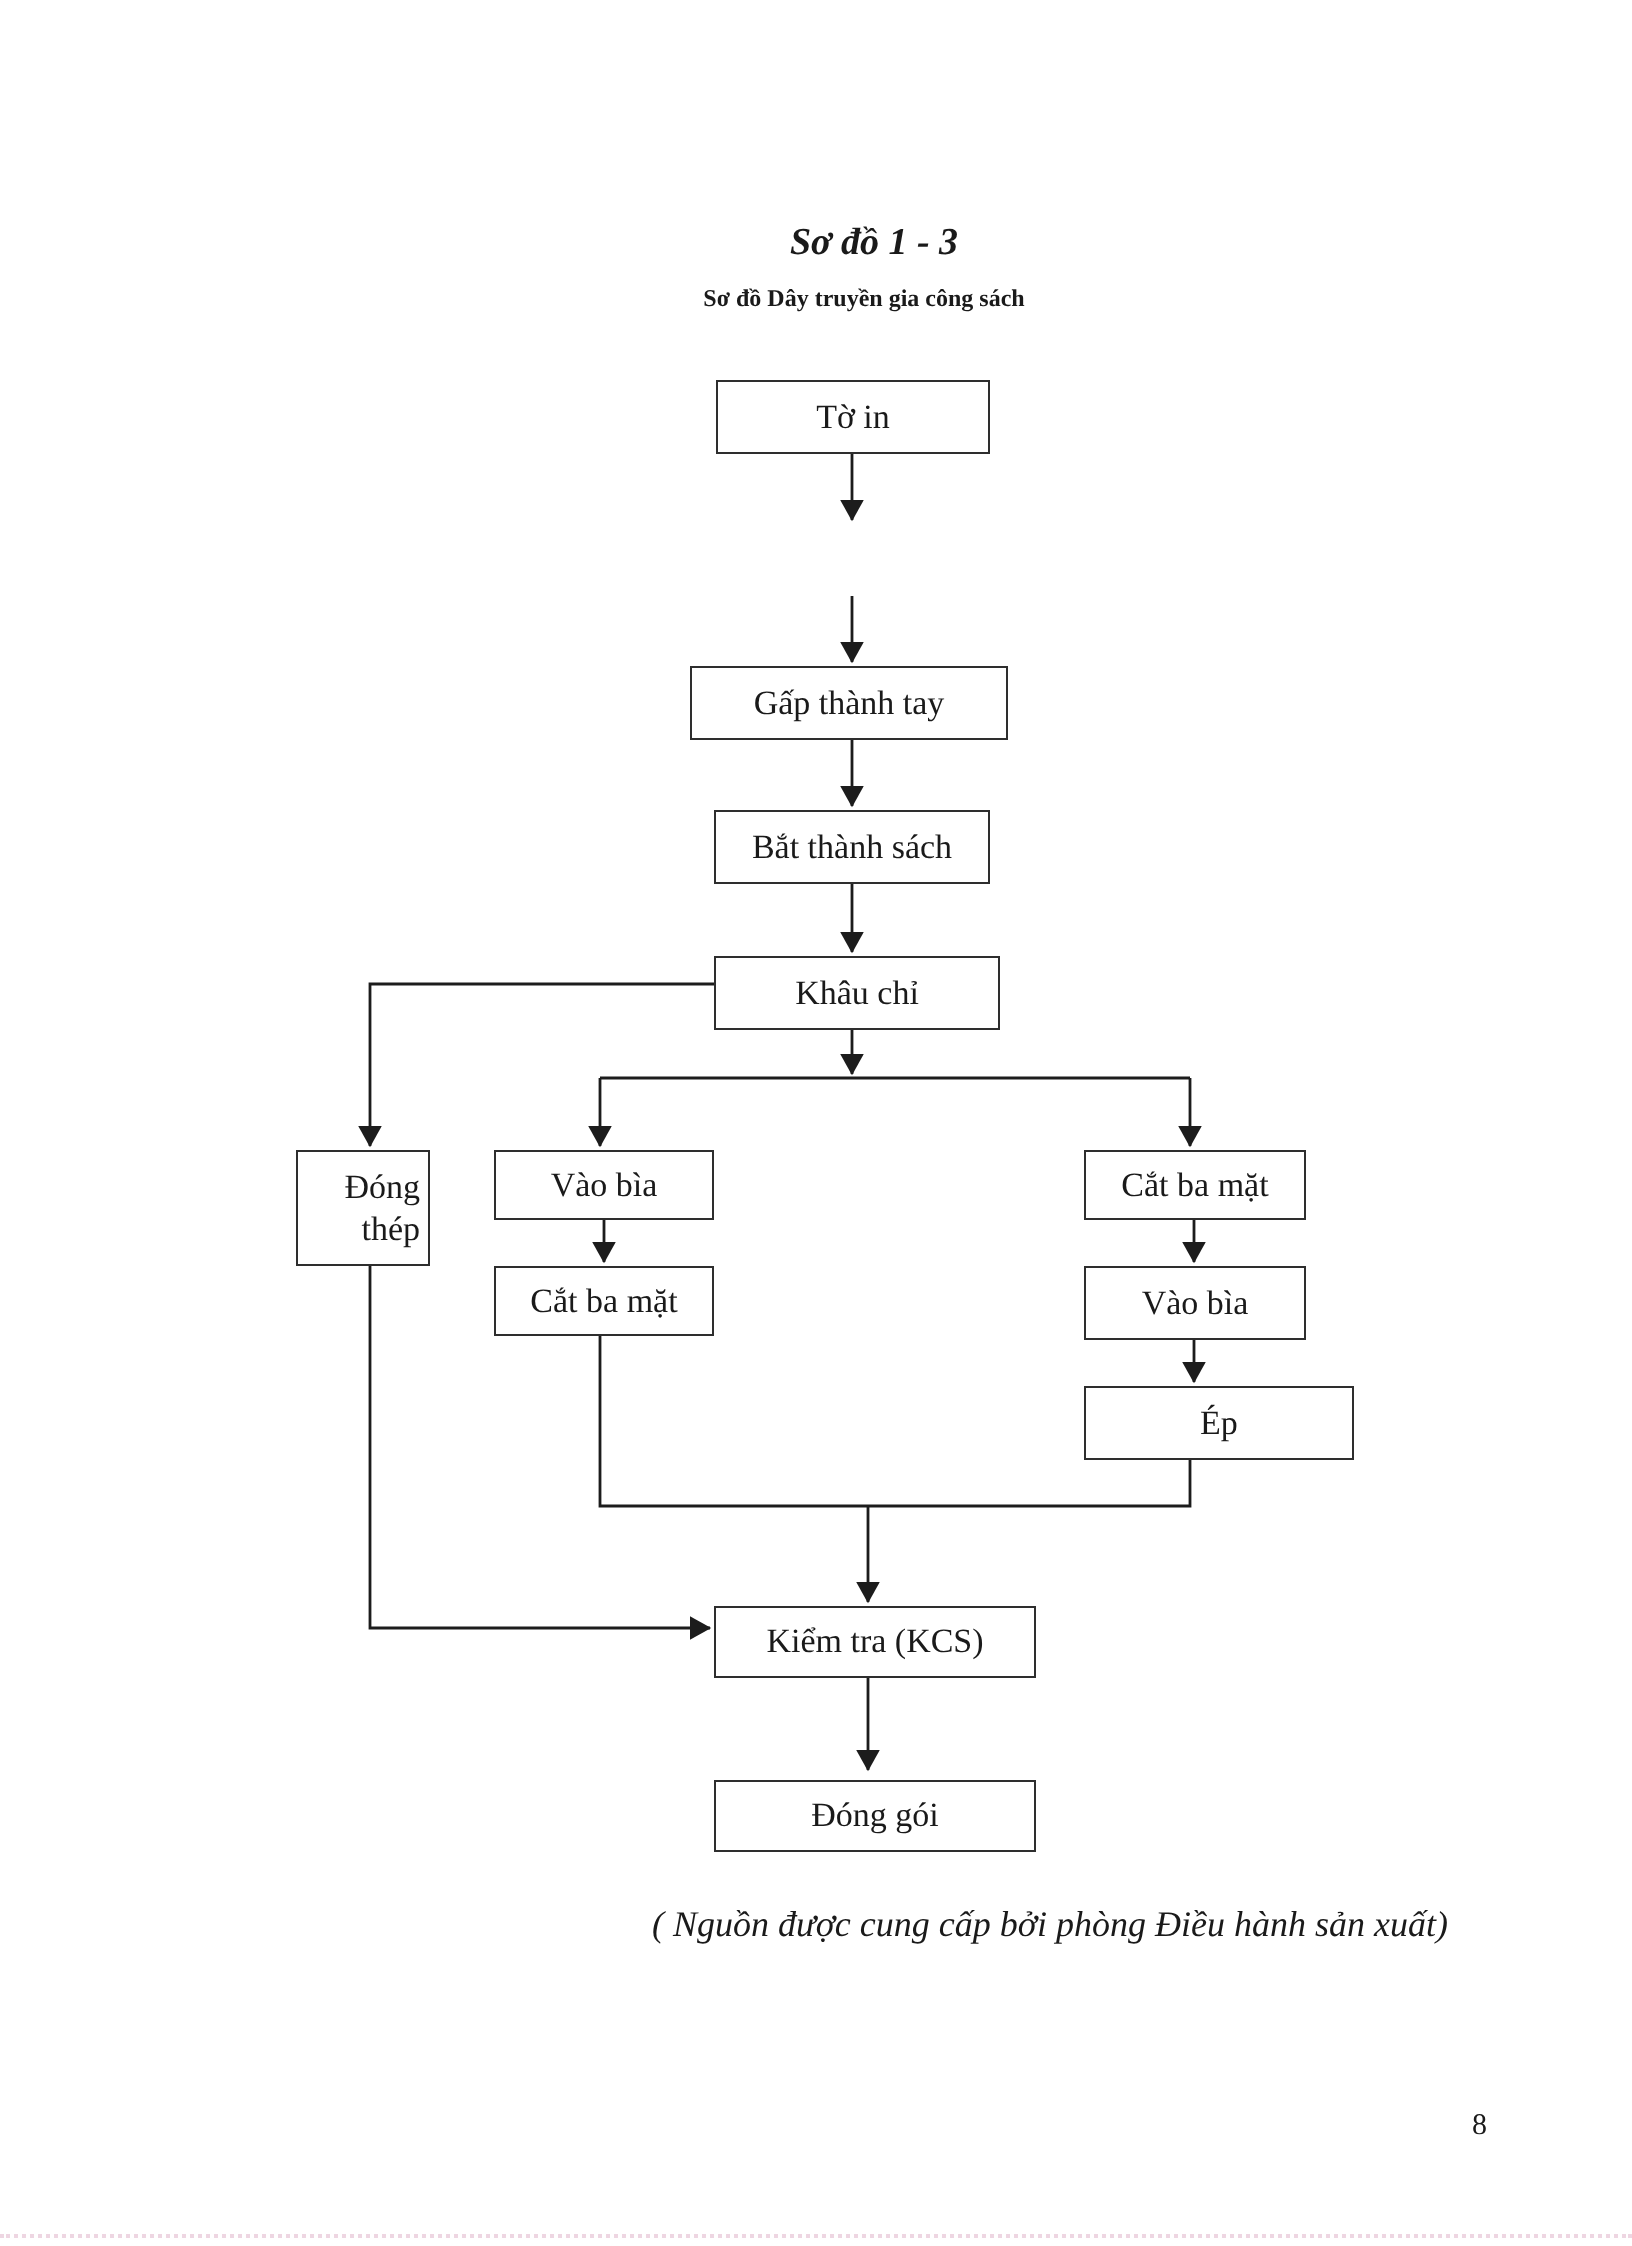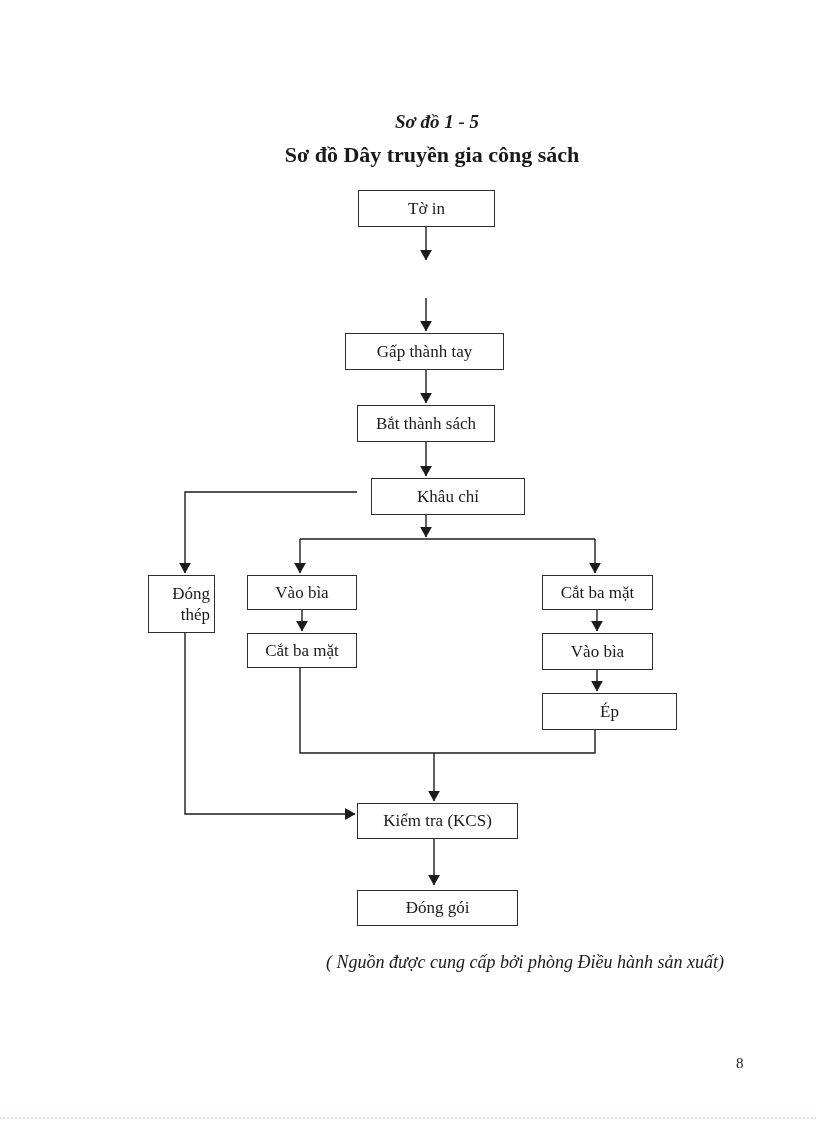--- a/index.html
+++ b/index.html
@@ -24,21 +24,21 @@
   #diagram-title {
     top: 111px;
     left: 437px;
     font-size: 19px;
     font-weight: bold;
     font-style: italic;
   }
   #diagram-subtitle {
     top: 142px;
     left: 432px;
-    font-size: 22px;
+    font-size: 12px;
     font-weight: bold;
   }
   svg.connectors {
     position: absolute;
     top: 0;
     left: 0;
   }
   .node {
     position: absolute;
     box-sizing: border-box;
@@ -49,21 +49,21 @@
     justify-content: center;
     text-align: center;
     font-size: 17px;
     line-height: 1.25;
     padding: 10px 4px;
   }
   #node-to-in          { left: 358px; top: 190px; width: 137px; height: 37px; }
   #node-pha-cat-to-in  { left: 356px; top: 262px; width: 139px; height: 36px; }
   #node-gap-thanh-tay  { left: 345px; top: 333px; width: 159px; height: 37px; }
   #node-bat-thanh-sach { left: 357px; top: 405px; width: 138px; height: 37px; }
-  #node-khau-chi       { left: 371px; top: 478px; width: 154px; height: 37px; }
+  #node-khau-chi       { left: 357px; top: 478px; width: 143px; height: 37px; }
   #node-dong-thep      { left: 148px; top: 575px; width: 67px;  height: 58px; text-align: right; }
   #node-vao-bia-left   { left: 247px; top: 575px; width: 110px; height: 35px; }
   #node-cat-ba-mat-left{ left: 247px; top: 633px; width: 110px; height: 35px; }
   #node-cat-ba-mat-right{ left: 542px; top: 575px; width: 111px; height: 35px; }
   #node-vao-bia-right  { left: 542px; top: 633px; width: 111px; height: 37px; }
   #node-ep             { left: 542px; top: 693px; width: 135px; height: 37px; }
   #node-kiem-tra       { left: 357px; top: 803px; width: 161px; height: 36px; }
   #node-dong-goi       { left: 357px; top: 890px; width: 161px; height: 36px; }
   #source-note {
     top: 952px;
@@ -83,21 +83,21 @@
     right: 0;
     top: 1117px;
     border-top: 2px dotted #eed6e2;
   }
 </style>
 </head>
 <body>
 
 <div id="page">
 
-  <div id="diagram-title" class="centered-text">Sơ đồ 1 - 5</div>
+  <div id="diagram-title" class="centered-text">Sơ đồ 1 - 3</div>
 
   <div id="diagram-subtitle" class="centered-text">Sơ đồ Dây truyền gia công sách</div>
 
   <svg class="connectors" width="816" height="1123" xmlns="http://www.w3.org/2000/svg">
     <defs>
       <marker id="arr" viewBox="0 0 10 10" refX="8.5" refY="5" markerWidth="8.5" markerHeight="8.5" orient="auto">
         <path d="M0,0 L9,5 L0,10 z" fill="#1c1c1c"></path>
       </marker>
     </defs>
     <g stroke="#1c1c1c" stroke-width="1.4" fill="none">

